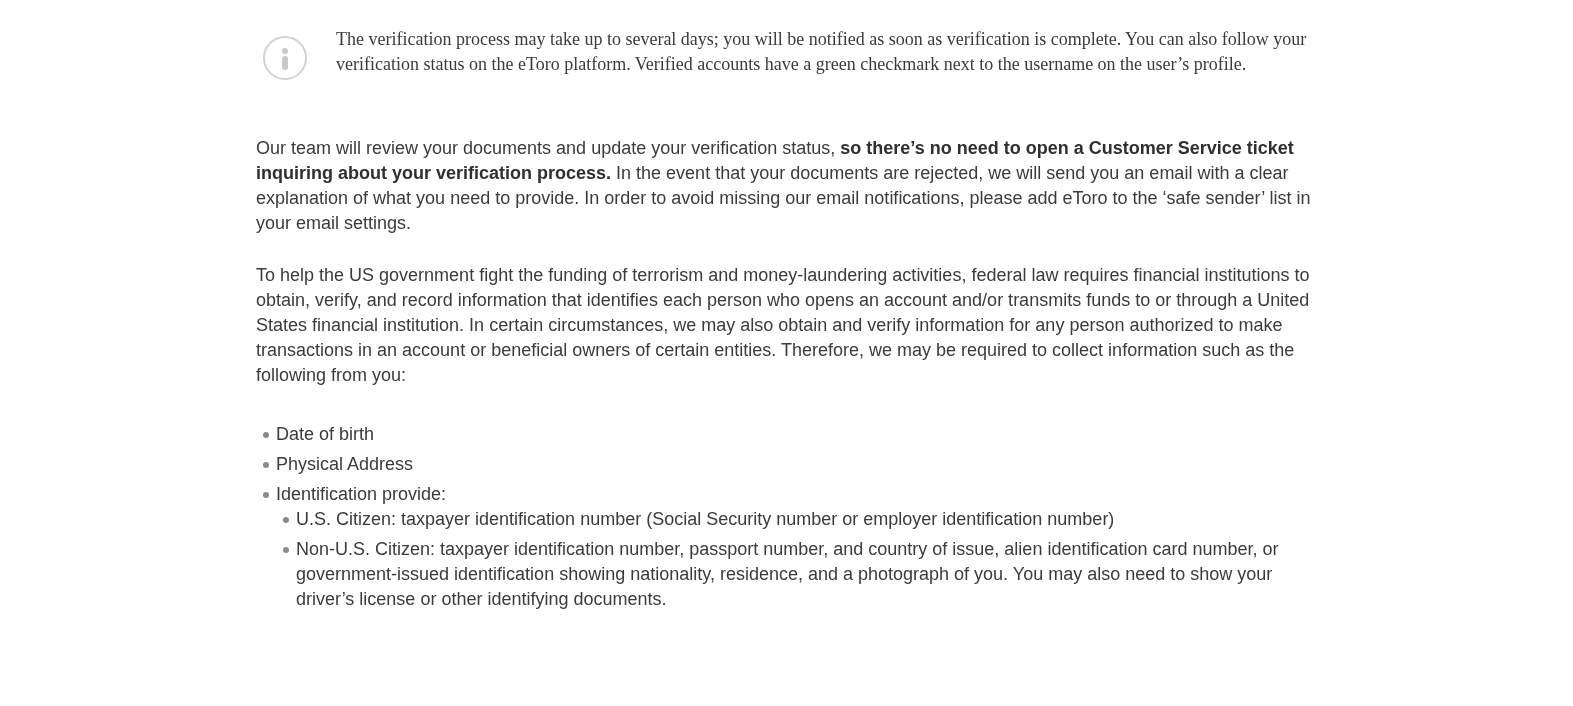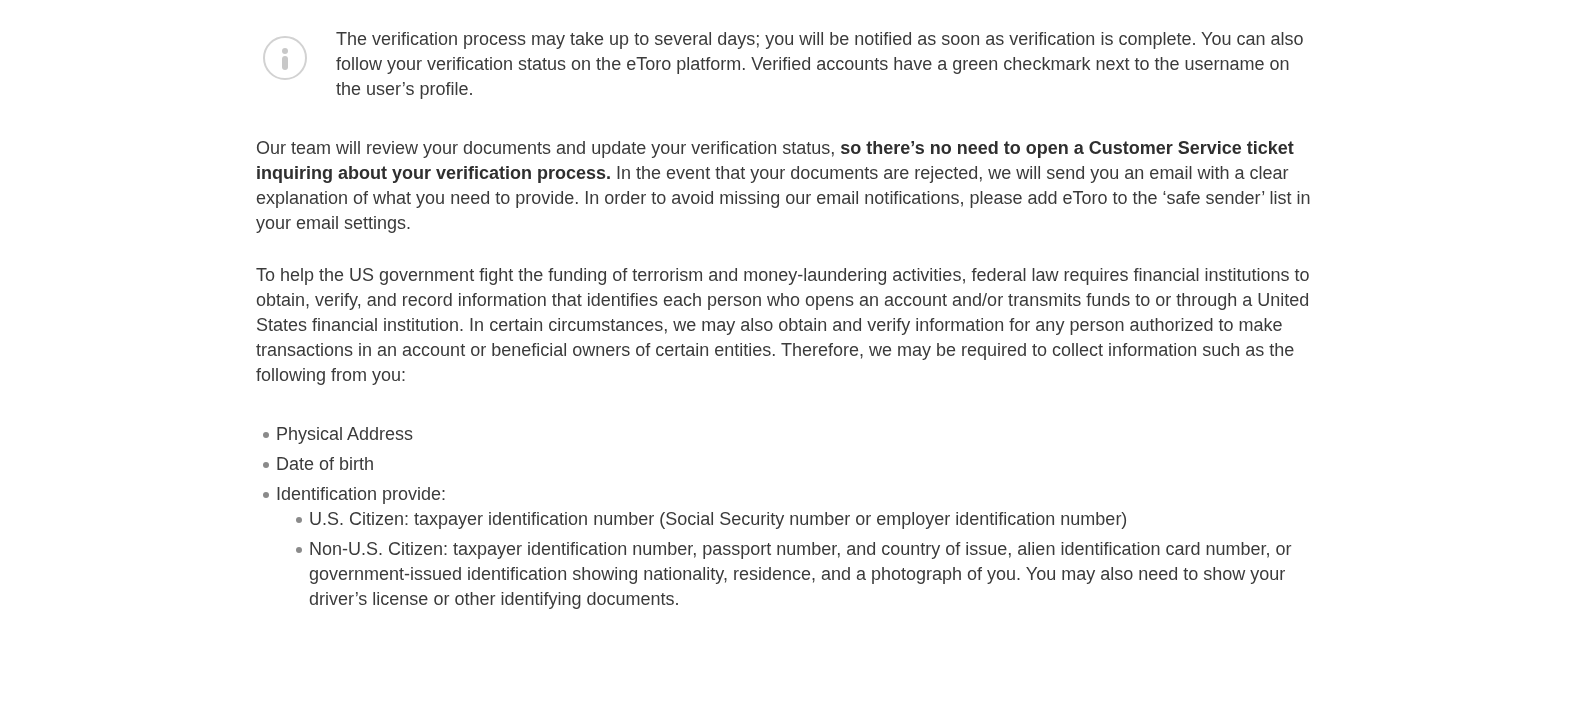--- a/index.html
+++ b/index.html
@@ -20,20 +20,21 @@
     .content {
       position: absolute;
       left: 256px;
       top: 27px;
       width: 1060px;
     }
     .info-box {
       position: relative;
       padding-left: 80px;
       min-height: 75px;
+      font-family: Liberation Serif, serif;
     }
     .info-icon {
       position: absolute;
       left: 7px;
       top: 9px;
       width: 44px;
       height: 44px;
       border: 2px solid #d2d2d2;
       border-radius: 50%;
       box-sizing: border-box;
@@ -95,21 +96,20 @@
       position: relative;
       margin-bottom: 5px;
     }
     ul.inner {
       padding-left: 20px;
       margin-top: 0;
     }
     ul.inner > li {
       position: relative;
       margin-bottom: 5px;
-      margin-left: 13px;
     }
     li .bullet {
       position: absolute;
       left: -13px;
       top: 10px;
       width: 6px;
       height: 6px;
       border-radius: 50%;
       background: #8a8a8a;
     }
@@ -128,25 +128,25 @@
   </div>
 
   <p class="para-review"><span>Our team will review your documents and update your verification status, </span><b>so there’s no need to open a Customer Service ticket inquiring about your verification process.</b><span> In the event that your documents are rejected, we will send you an email with a clear explanation of what you need to provide. In order to avoid missing our email notifications, please add eToro to the ‘safe sender’ list in your email settings.</span></p>
 
 
   <p class="para-patriot">To help the US government fight the funding of terrorism and money-laundering activities, federal law requires financial institutions to obtain, verify, and record information that identifies each person who opens an account and/or transmits funds to or through a United States financial institution. In certain circumstances, we may also obtain and verify information for any person authorized to make transactions in an account or beneficial owners of certain entities. Therefore, we may be required to collect information such as the following from you:</p>
 
   <ul class="outer">
     <li>
       <span class="bullet"></span>
-      <span>Physical Address</span>
+      <span>Date of birth</span>
     </li>
     <li>
       <span class="bullet"></span>
-      <span>Date of birth</span>
+      <span>Physical Address</span>
     </li>
     <li>
       <span class="bullet"></span>
       <span>Identification provide:</span>
       <ul class="inner">
         <li>
           <span class="bullet"></span>
           <span>U.S. Citizen: taxpayer identification number (Social Security number or employer identification number)</span>
         </li>
         <li>

